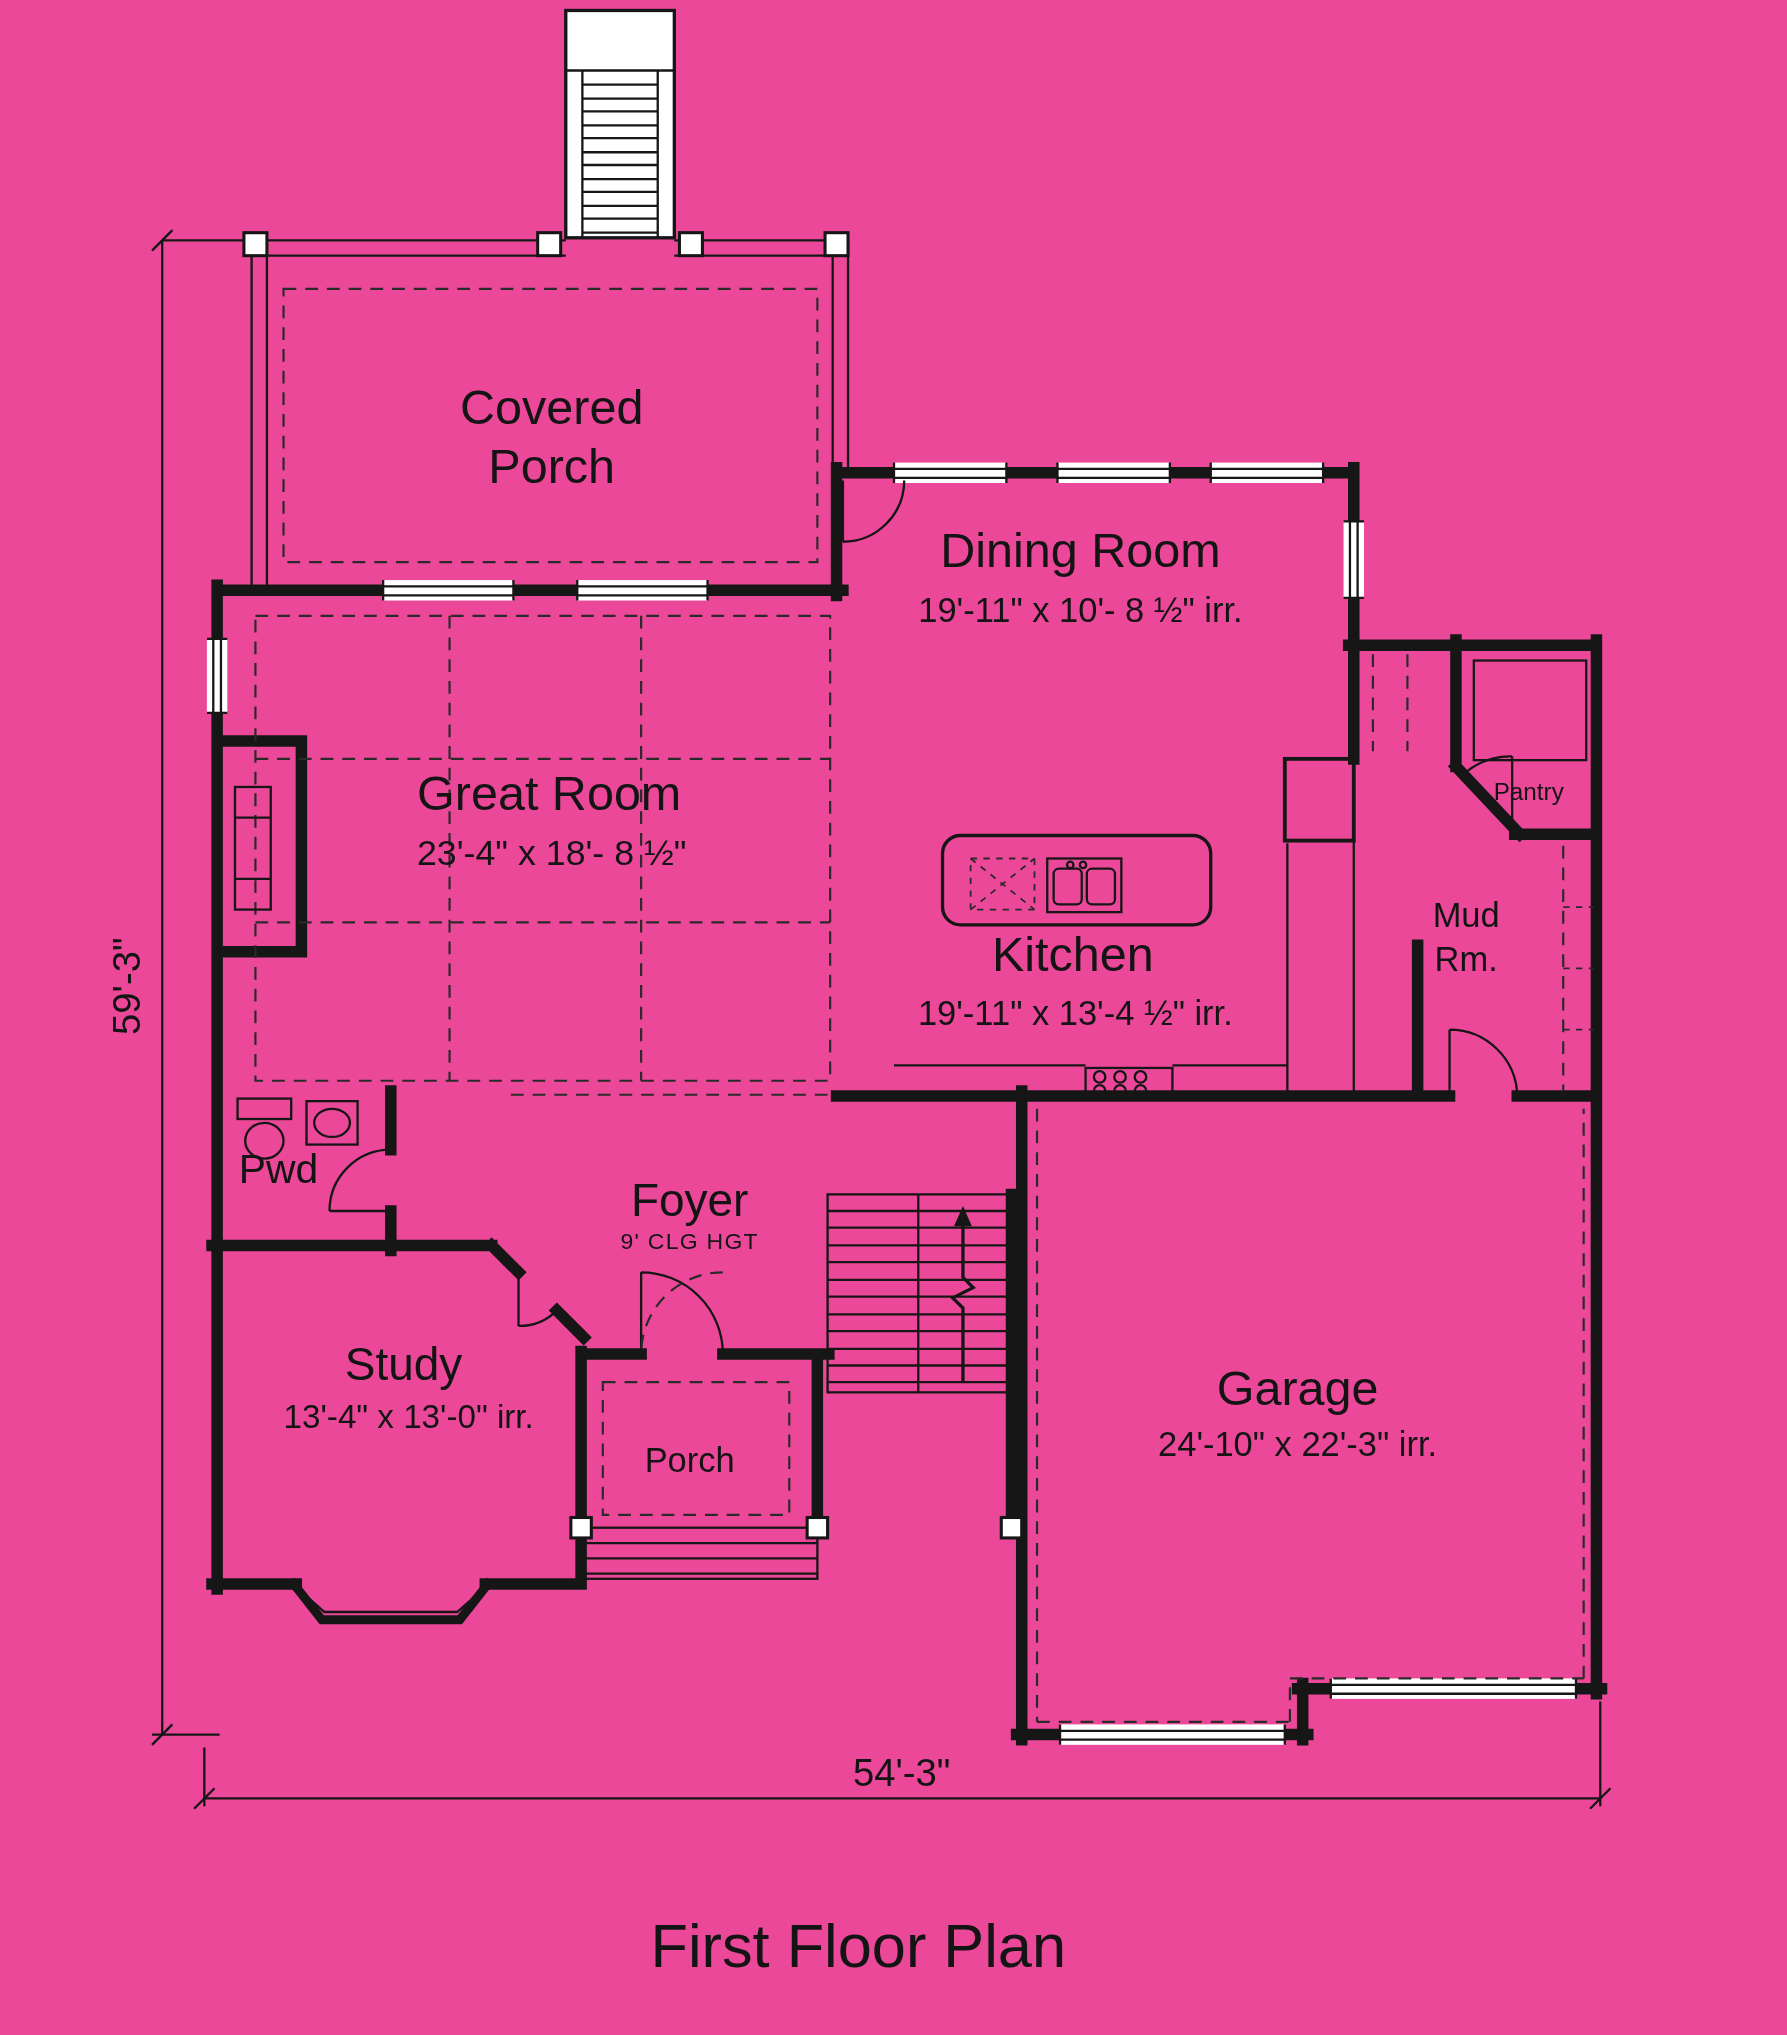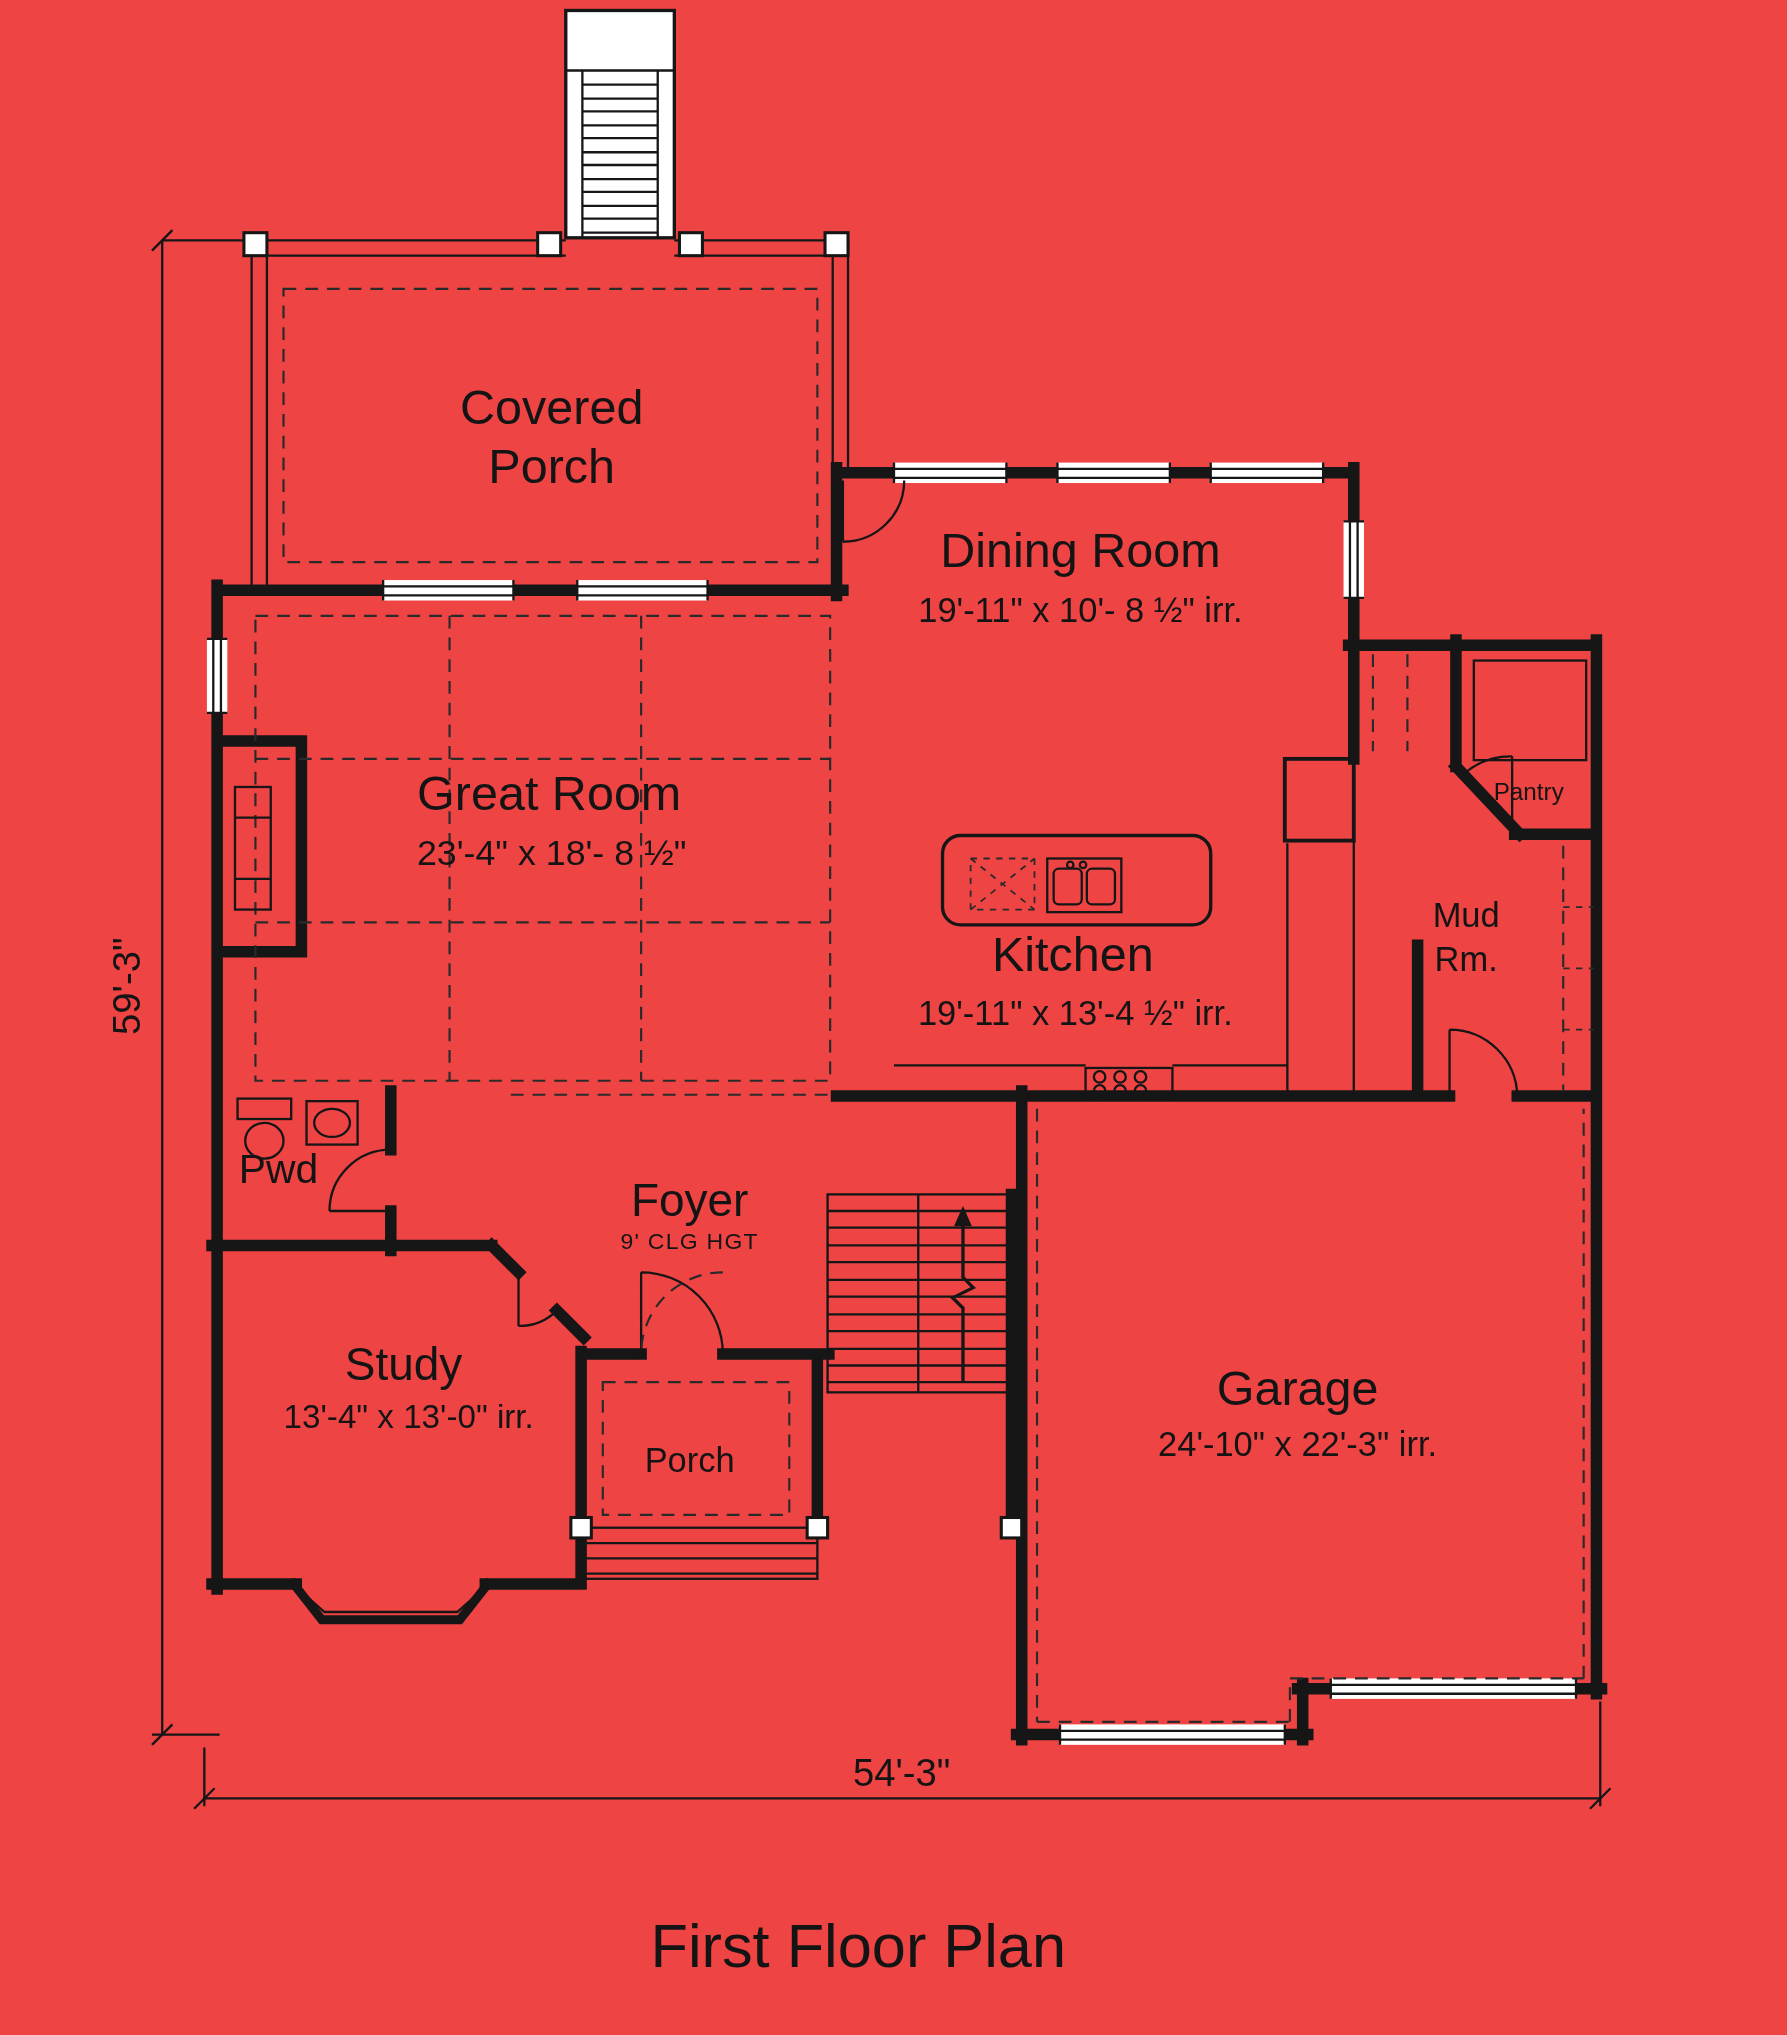--- a/index.html
+++ b/index.html
@@ -1,16 +1,16 @@
 <!DOCTYPE html>
 <html style="font-size:9.5px"><head>
 <meta charset="utf-8">
 <style>
   html,body{margin:0;padding:0;background:#ffffff;}
-  .page{width:1788px;height:2035px;background:#ef4444;position:relative;overflow:hidden;}
+  .page{width:1788px;height:2035px;background:#ec4899;position:relative;overflow:hidden;}
   svg{display:block;}
   .wall{stroke:#161616;stroke-width:9;fill:none;stroke-linecap:square;}
   .wall7{stroke:#161616;stroke-width:7;fill:none;stroke-linecap:square;}
   .thin{stroke:#161616;stroke-width:1.8;fill:none;}
   .thin2{stroke:#161616;stroke-width:2.6;fill:none;}
   .thin3{stroke:#161616;stroke-width:3;fill:none;}
   .dash{stroke:#2a2a2a;stroke-width:1.7;fill:none;stroke-dasharray:10 7;}
   .dashsm{stroke:#2a2a2a;stroke-width:1.4;fill:none;stroke-dasharray:5 5;}
   .wh{fill:#ffffff;stroke:none;}
   .post{fill:#ffffff;stroke:#161616;stroke-width:2.4;}

